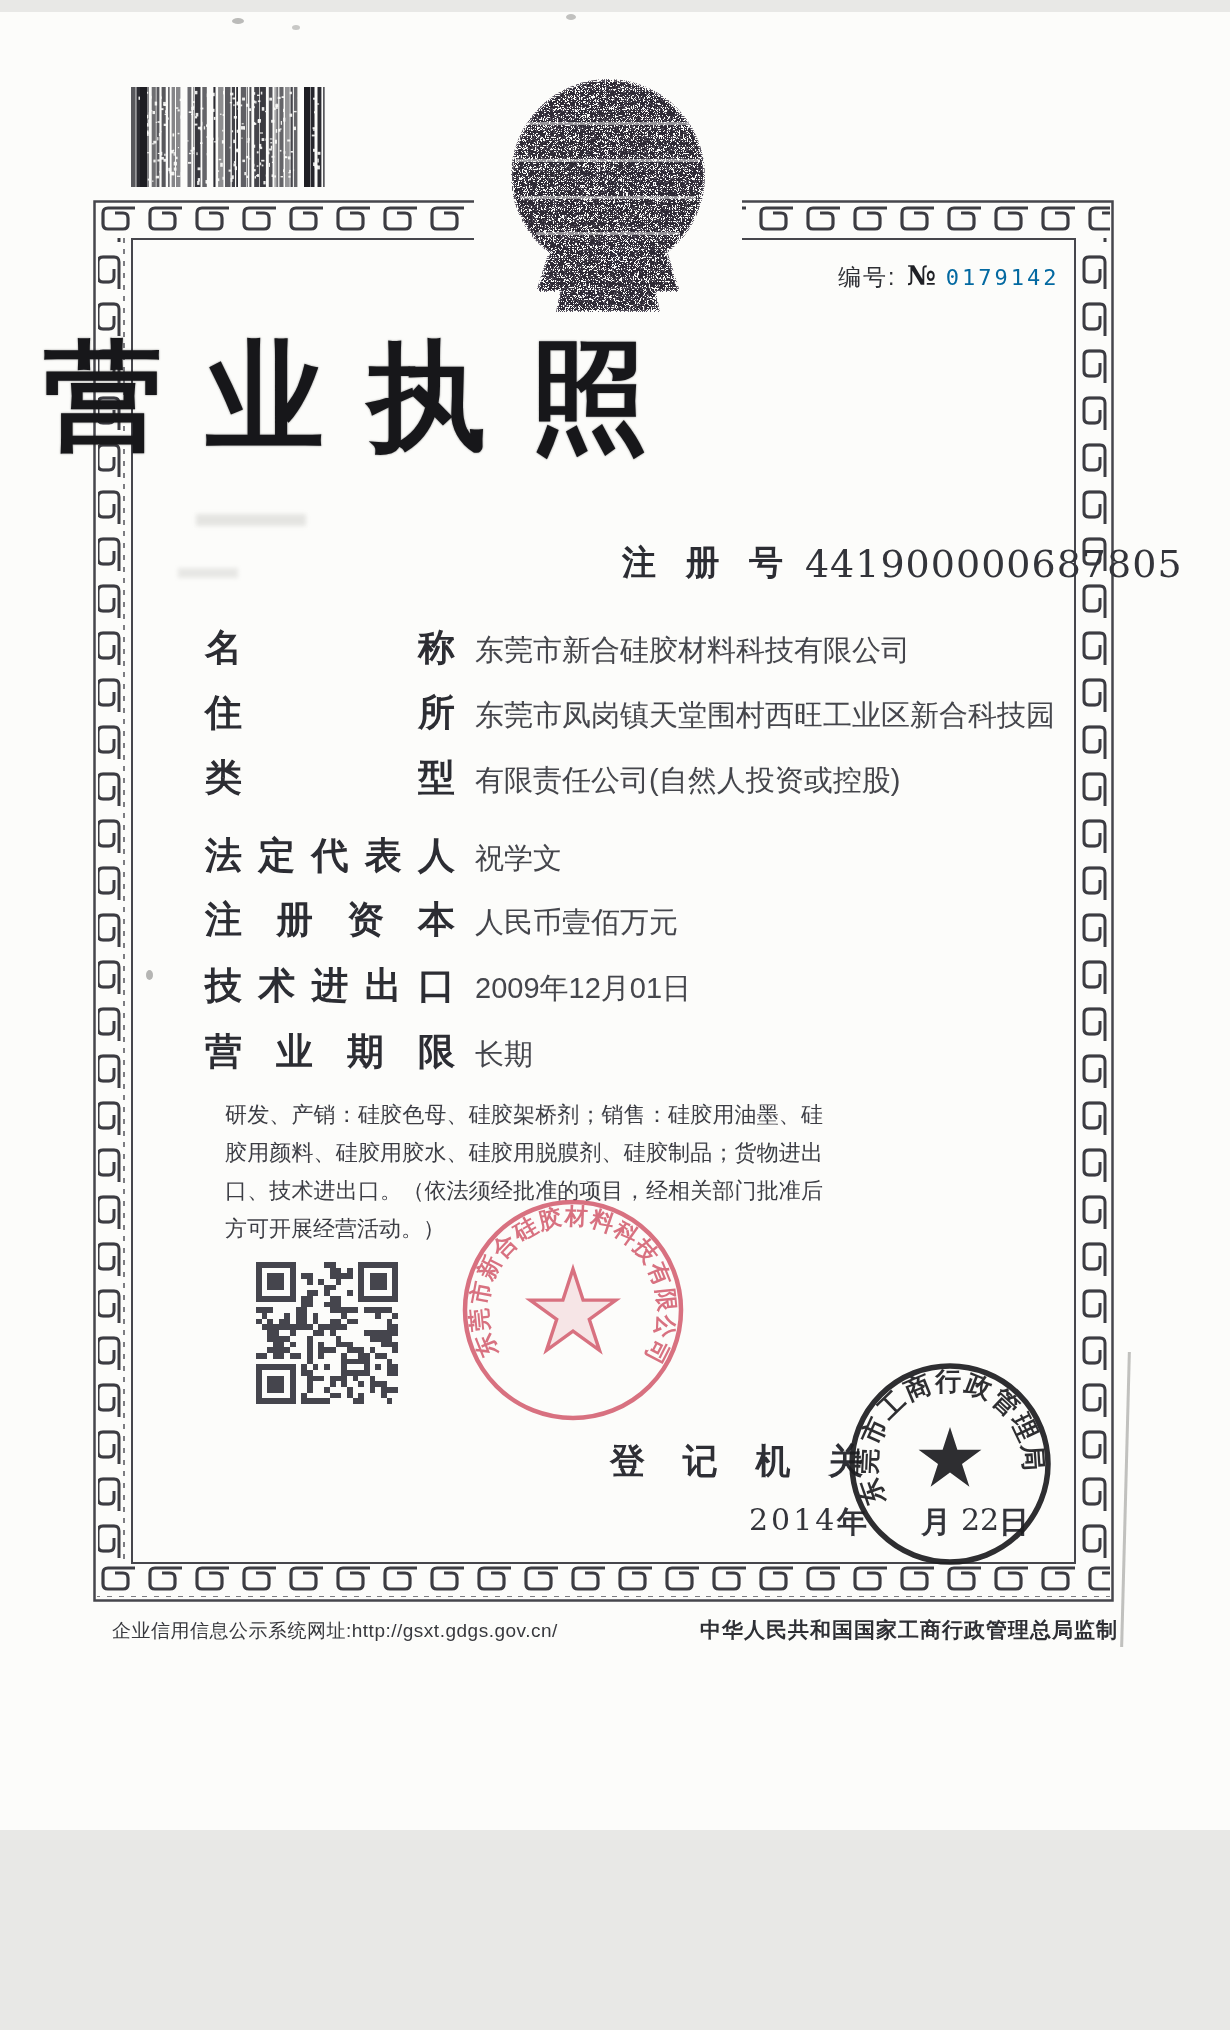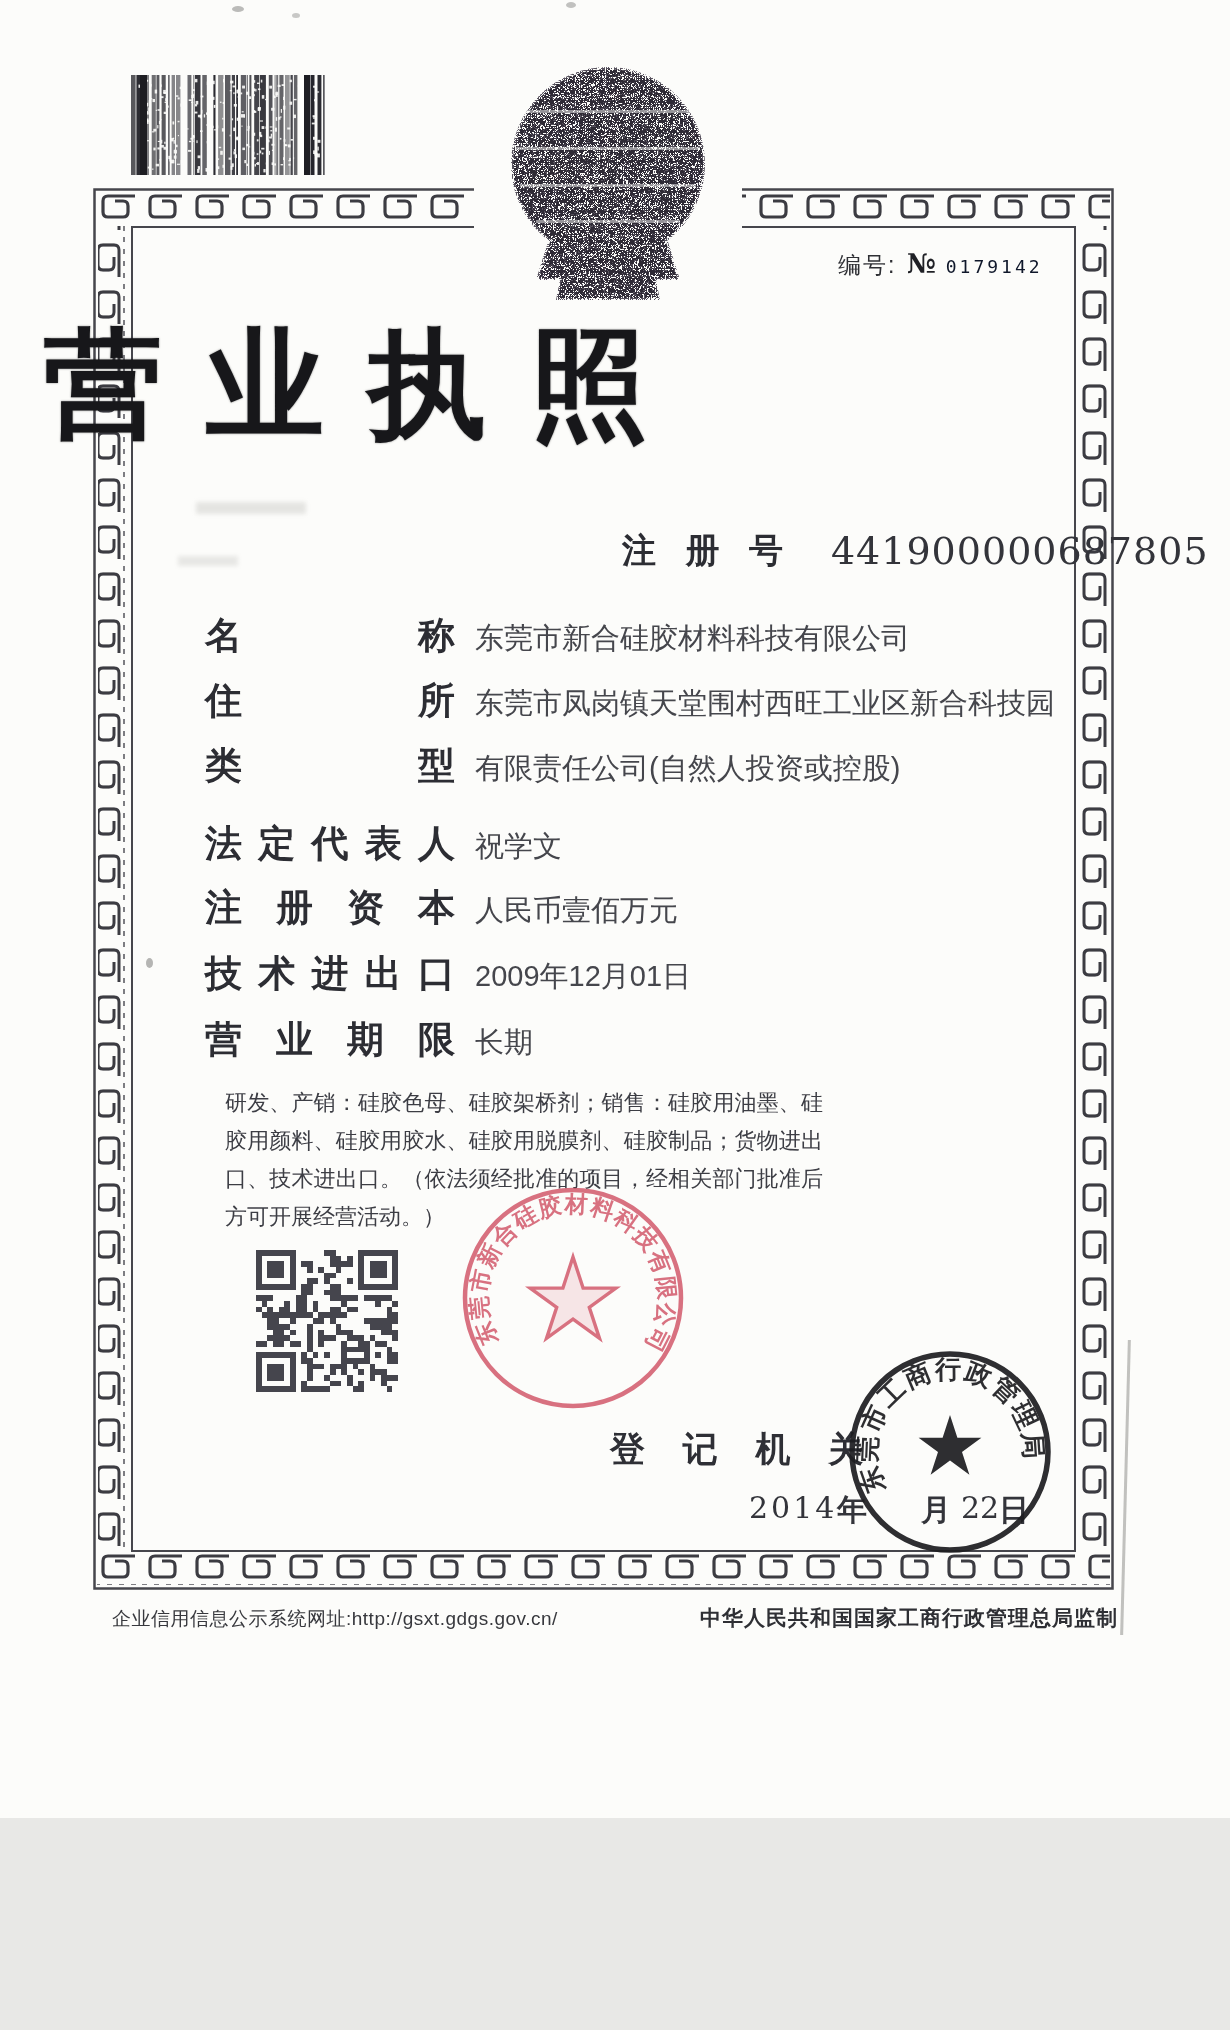--- a/index.html
+++ b/index.html
@@ -1,38 +1,38 @@
 <!DOCTYPE html>
 <html><head>
 <meta charset="utf-8">
 <style>
   html,body{margin:0;padding:0;background:#e8e8e6;}
   .page{
-    position:relative;width:1230px;height:1818px;margin:0 auto;
+    position:relative;width:1230px;height:1818px;margin:12px auto;
     background:#fcfcfa;overflow:hidden;
     font-family:"Liberation Sans", sans-serif;color:#2a2b30;
   }
   
   .barcode{position:absolute;left:128px;top:70px;width:205px;height:112px;}
   .emblem{position:absolute;left:462px;top:52px;width:292px;height:268px;z-index:2;}
   .frame{position:absolute;left:93px;top:188px;z-index:1;}
   
   .serial{position:absolute;left:838px;top:248px;z-index:3;display:flex;align-items:baseline;gap:10px;white-space:nowrap;}
   .serial .lab{font-size:23px;color:#2e2f34;letter-spacing:2px;}
   .serial .sym{font-family:"DejaVu Serif", serif;font-weight:700;font-size:27px;color:#1f2025;}
-  .serial .num{font-family:"DejaVu Sans Mono", monospace;font-size:18px;letter-spacing:3px;color:#0f172a;}
+  .serial .num{font-family:"DejaVu Sans Mono", monospace;font-size:22px;letter-spacing:3px;color:#0369a1;}
   
   .title{
     position:absolute;left:0;top:306px;width:1230px;margin:0;z-index:3;
     text-align:left;font-size:118px;font-weight:900;color:#17171a;
     letter-spacing:44px;padding-left:44px;box-sizing:border-box;
     text-shadow:0 0 2px rgba(20,20,20,.55);
   }
   
-  .regline{position:absolute;left:622px;top:528px;z-index:3;display:flex;align-items:center;gap:38px;white-space:nowrap;}
+  .regline{position:absolute;left:622px;top:528px;z-index:3;display:flex;align-items:flex-end;gap:12px;white-space:nowrap;}
   .regline .rlab{font-size:34px;font-weight:600;color:#2c2d33;letter-spacing:10px;}
   .regline .rnum{font-family:"DejaVu Serif", serif;font-size:38px;color:#33343a;letter-spacing:1px;}
   
   .fields{position:absolute;left:0;top:0;width:1230px;height:1230px;z-index:3;}
   .row{position:absolute;left:205px;display:flex;align-items:baseline;}
   .row:nth-of-type(1){top:614px;} .row:nth-of-type(2){top:679px;}
   .row:nth-of-type(3){top:744px;} .row:nth-of-type(4){top:822px;}
   .row:nth-of-type(5){top:886px;} .row:nth-of-type(6){top:952px;}
   .row:nth-of-type(7){top:1018px;} .row:nth-of-type(8){top:1084px;align-items:flex-start;}
   .flabel{

